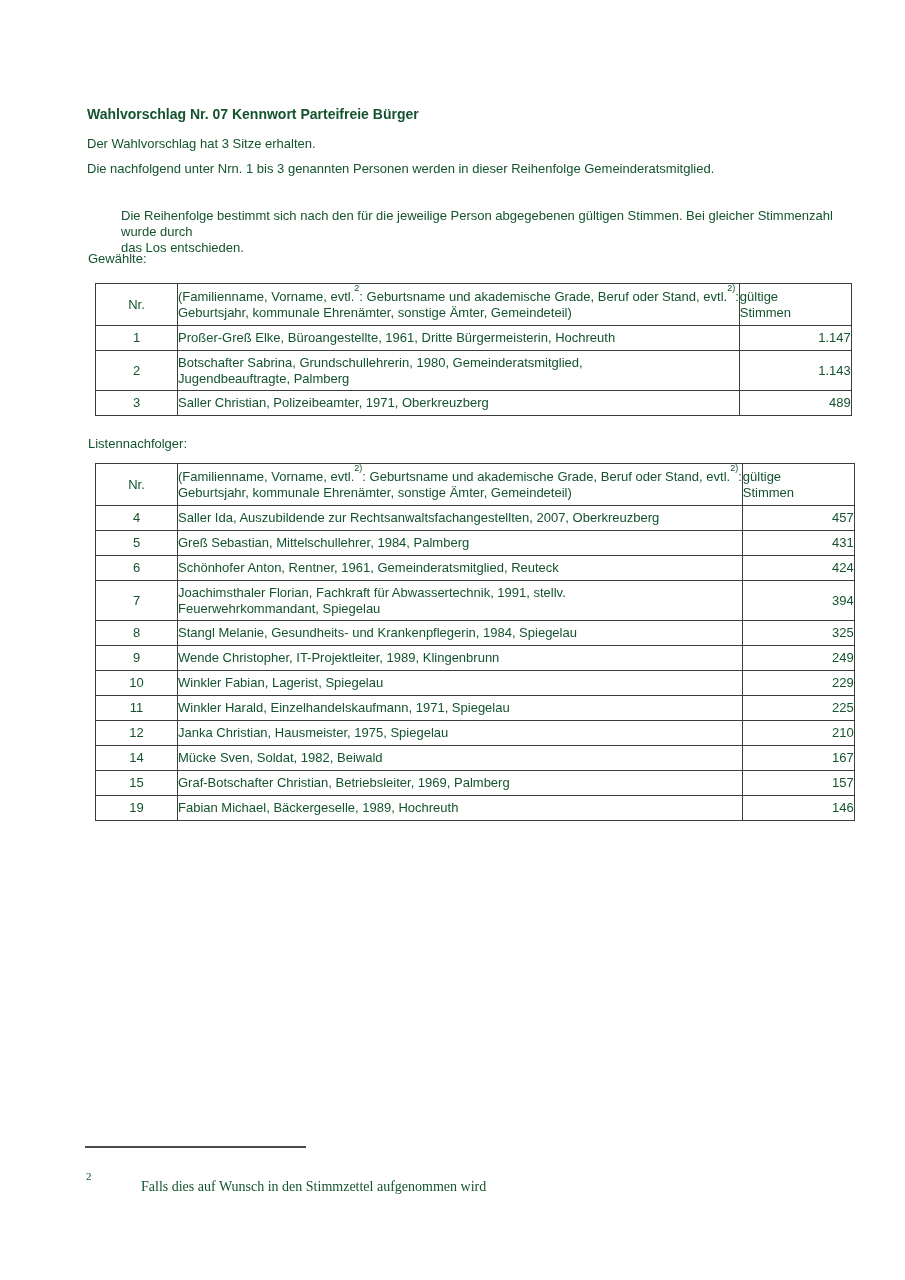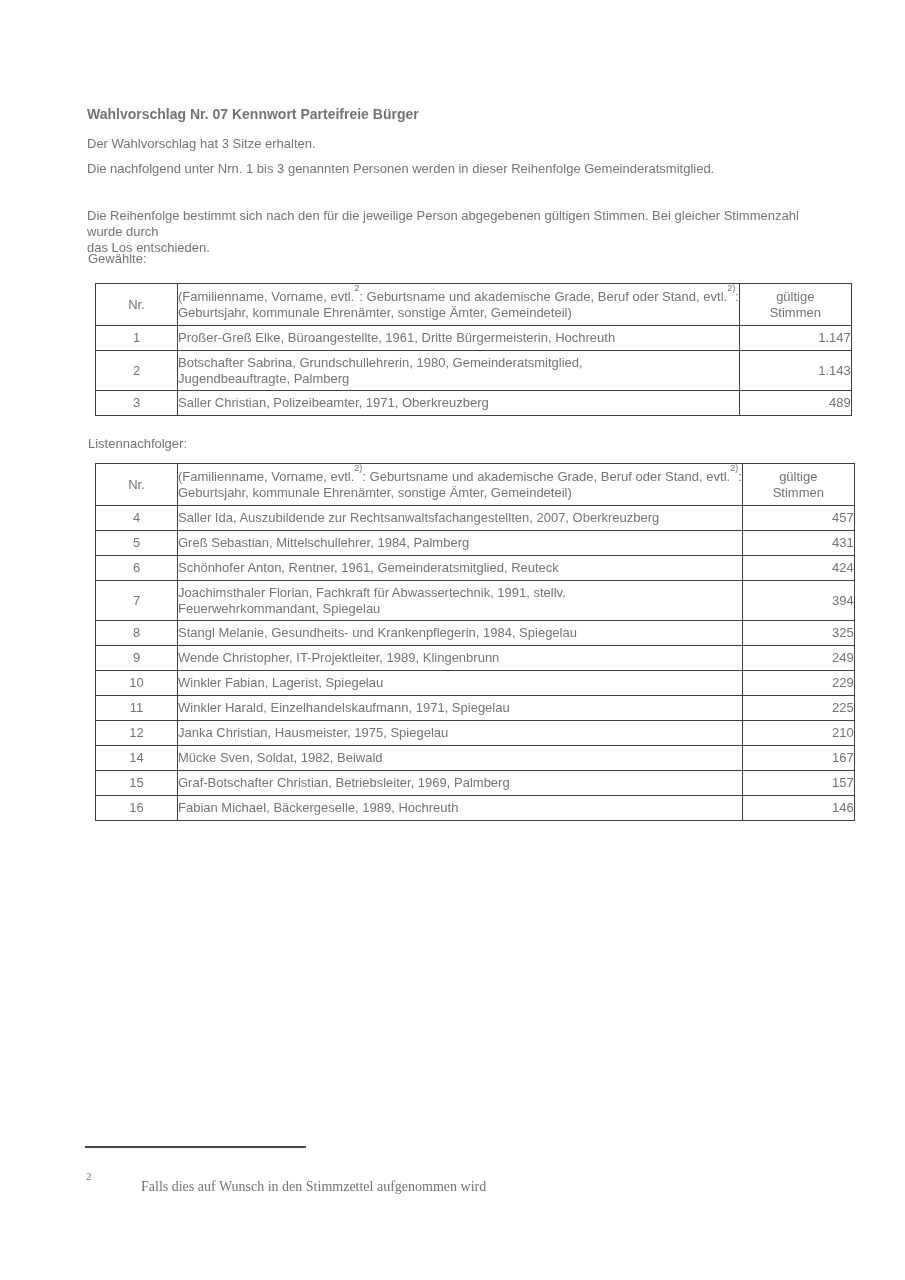--- a/index.html
+++ b/index.html
@@ -2,39 +2,39 @@
 <html lang="de"><head>
 <meta charset="utf-8">
 <style>
   html, body { margin: 0; padding: 0; background: #ffffff; }
   .page {
     position: relative;
     width: 905px;
     height: 1280px;
     background: #ffffff;
     font-family: "Liberation Sans", "DejaVu Sans", sans-serif;
-    color: #737373;
+    color: #14532d;
     overflow: hidden;
   }
   .abs { position: absolute; }
   .doc-title {
     left: 87px; top: 106px;
     font-size: 14px; font-weight: bold; line-height: 17px;
     white-space: pre;
   }
   .para {
     left: 87px;
     width: 745px;
     font-size: 13px; line-height: 16px;
     white-space: pre-line;
   }
   .p1 { top: 136px; }
   .p2 { top: 161px; }
   .p3 { top: 185px; }
-  .p4 { top: 208px; }
+  .p4 { top: 208px; margin-left: 34px; }
   .section-label {
     left: 88px;
     font-size: 13px; line-height: 16px;
   }
   .lbl1 { top: 251px; }
   .lbl2 { top: 436px; }
   .tbl { left: 95px; border-collapse: collapse; table-layout: fixed; }
   .t1 { top: 283px; }
   .t2 { top: 463px; }
   .tbl td {
@@ -47,21 +47,21 @@
   .h42 { height: 42px; }
   .h25 { height: 25px; }
   .h40 { height: 40px; }
   .th-nr, .cell-nr { text-align: center; }
   .th-desc {
     font-size: 12.6px;
     white-space: pre;
     padding: 4px 4px 4px 8px;
     line-height: 16px;
   }
-  .th-votes { text-align: center; white-space: pre-line; margin-top: 38px; }
+  .th-votes { text-align: left; white-space: pre-line; margin-top: 38px; }
   .cell-name { padding: 4px 4px 4px 8px; white-space: pre; }
   .cell-votes { text-align: right; padding-right: 9px; }
   .votes-top { vertical-align: top; padding-top: 4px; }
   sup.fn {
     font-size: 9px;
     position: relative; top: -4px;
     line-height: 0;
   }
   .footnote-rule {
     left: 85px; top: 1146px;
@@ -192,21 +192,21 @@
       <td class="cell-nr">14</td>
       <td class="cell-name">Mücke Sven, Soldat, 1982, Beiwald</td>
       <td class="cell-votes">167</td>
     </tr>
     <tr class="h25">
       <td class="cell-nr">15</td>
       <td class="cell-name">Graf-Botschafter Christian, Betriebsleiter, 1969, Palmberg</td>
       <td class="cell-votes">157</td>
     </tr>
     <tr class="h25">
-      <td class="cell-nr">16</td>
+      <td class="cell-nr">19</td>
       <td class="cell-name">Fabian Michael, Bäckergeselle, 1989, Hochreuth</td>
       <td class="cell-votes">146</td>
     </tr>
   </tbody>
     </table>
 
   <div class="abs footnote-rule"></div>
   <div class="abs footnote-marker">2</div>
   <div class="abs footnote-text">Falls dies auf Wunsch in den Stimmzettel aufgenommen wird</div>
 

